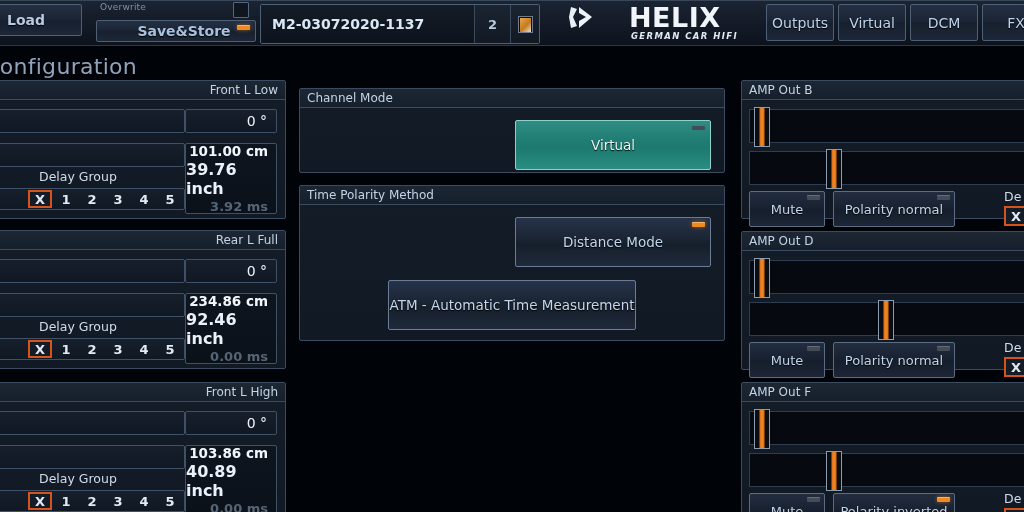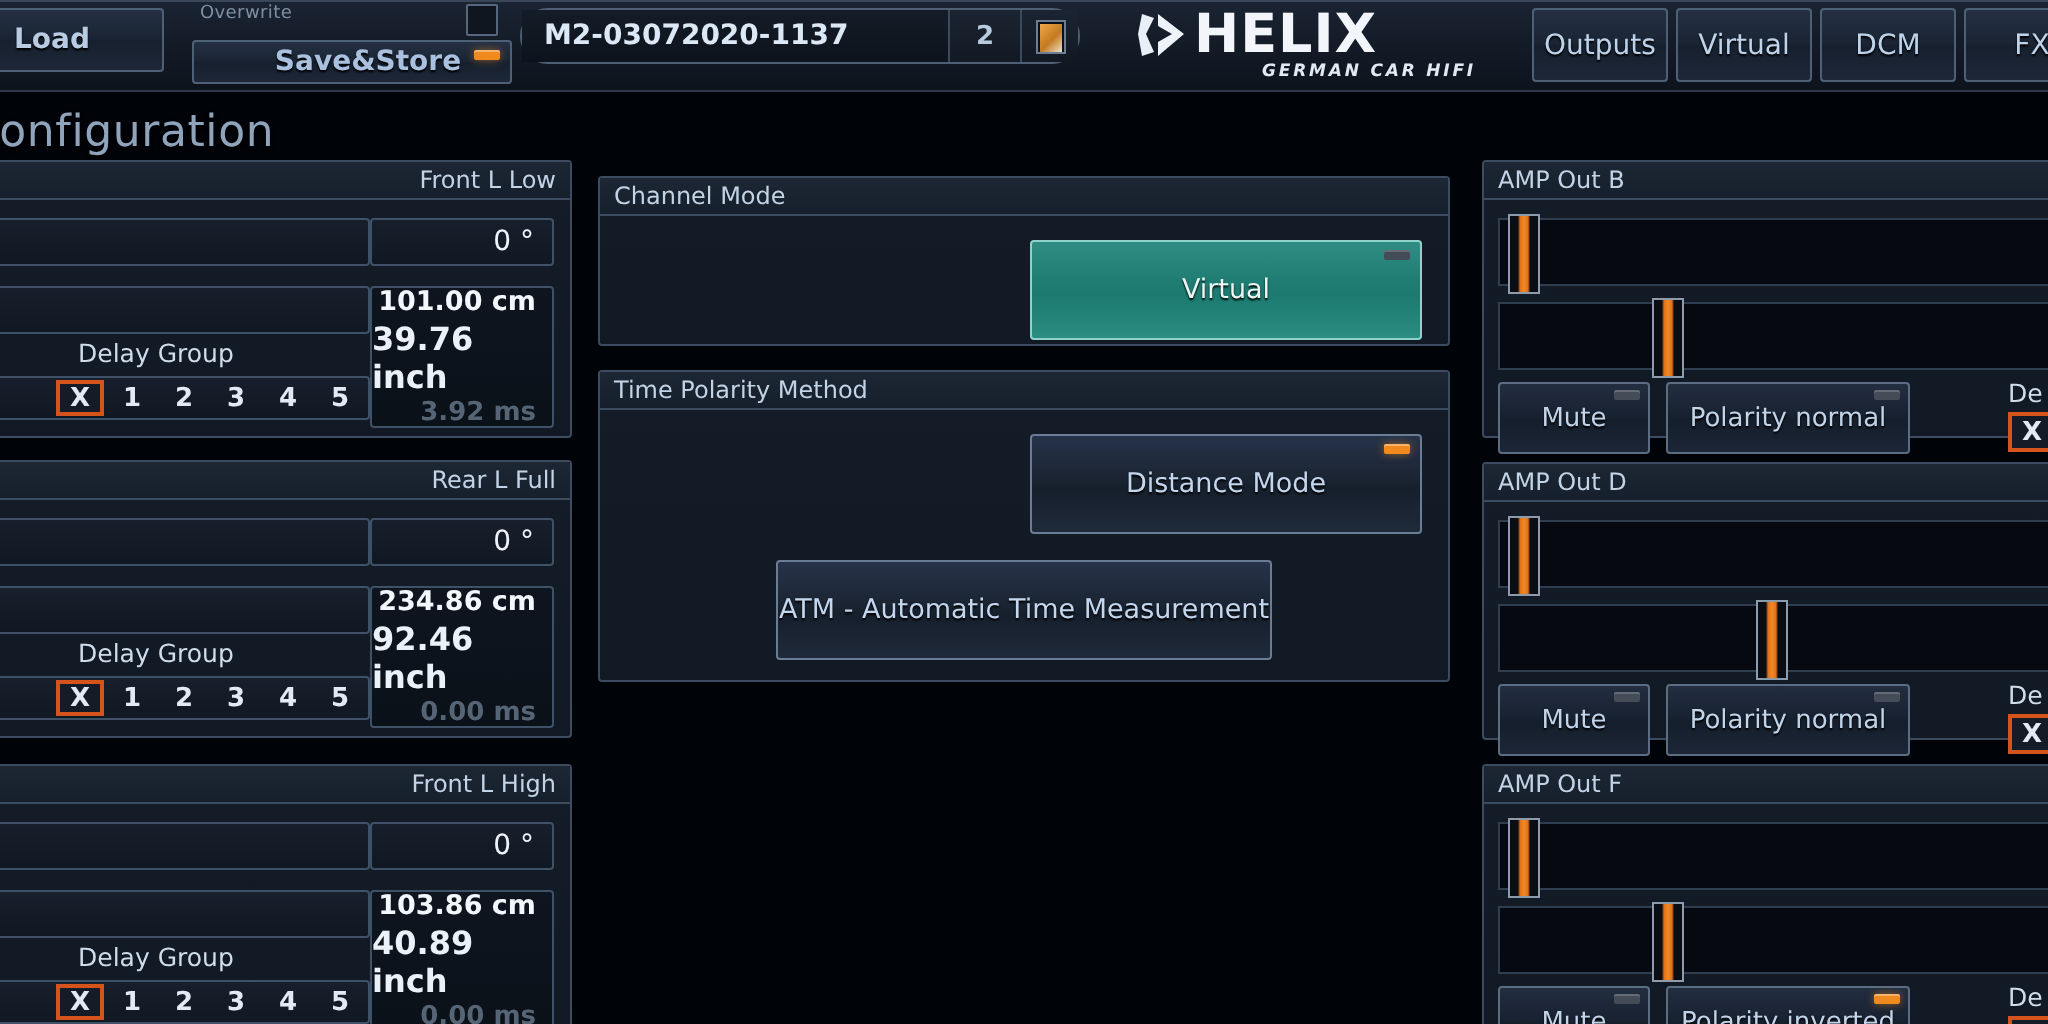--- a/index.html
+++ b/index.html
@@ -55,22 +55,22 @@
   }
   .led {
     position: absolute; width: 13px; height: 5px; border-radius: 1px;
     background: #444c57; box-shadow: inset 0 1px 0 rgba(255,255,255,.18);
   }
   .led.on { background: #f08a1e; box-shadow: 0 0 4px rgba(240,138,30,.55), inset 0 1px 0 rgba(255,255,255,.35); }
   .led.tr { right: 5px; top: 4px; }
 
   
   .preset-wrap {
-    position: absolute; left: 260px; top: 4px; width: 280px; height: 28px;
-    background: #0c1119; border: 1px solid #4e6075; border-radius: 14px;
+    position: absolute; left: 260px; top: 4px; width: 280px; height: 40px;
+    background: #0c1119; border: 1px solid #4e6075; border-radius: 2px;
     display: flex; align-items: center;
   }
   .preset-name {
     flex: 1; height: 100%;
     display: flex; align-items: center; padding-left: 11px;
     color: #dce8f6; font-size: 14px; font-weight: bold;
     background: linear-gradient(180deg,#141c27 0%, #0d131c 100%);
     border-right: 1px solid #3b4a5c;
   }
   .preset-num {
@@ -84,21 +84,21 @@
     background: linear-gradient(180deg,#1b2431 0%, #121923 100%);
   }
   .pencil { width: 15px; height: 17px; background: #0b1018; border:1px solid #6d7e92; position: relative; }
   .pencil::after {
     content:""; position:absolute; left:1px; top:1px; width: 11px; height: 14px;
     background: linear-gradient(135deg, #f0a64a 0%, #c47b1f 55%, #e8e2d0 100%);
   }
 
   
   .logo { position: absolute; left: 568px; top: 4px; width: 172px; height: 38px; }
-  .logo-row { display:flex; align-items:center; height: 26px; }
+  .logo-row { display:flex; align-items:center; height: 26px; gap: 32px; }
   .logo-mark { width: 26px; height: 25px; margin-right: 3px; position: relative; }
   .logo-text {
     color: #f2f6fb; font-size: 27px; font-weight: bold; letter-spacing: 0.5px;
     font-family: "DejaVu Sans", "Liberation Sans", sans-serif;
     line-height: 25px;
   }
   .logo-sub {
     color: #e2e9f2; font-size: 8.5px; font-weight: bold; font-style: italic;
     letter-spacing: 1.4px; text-align: right; padding-right: 2px; margin-top: 1px;
   }

